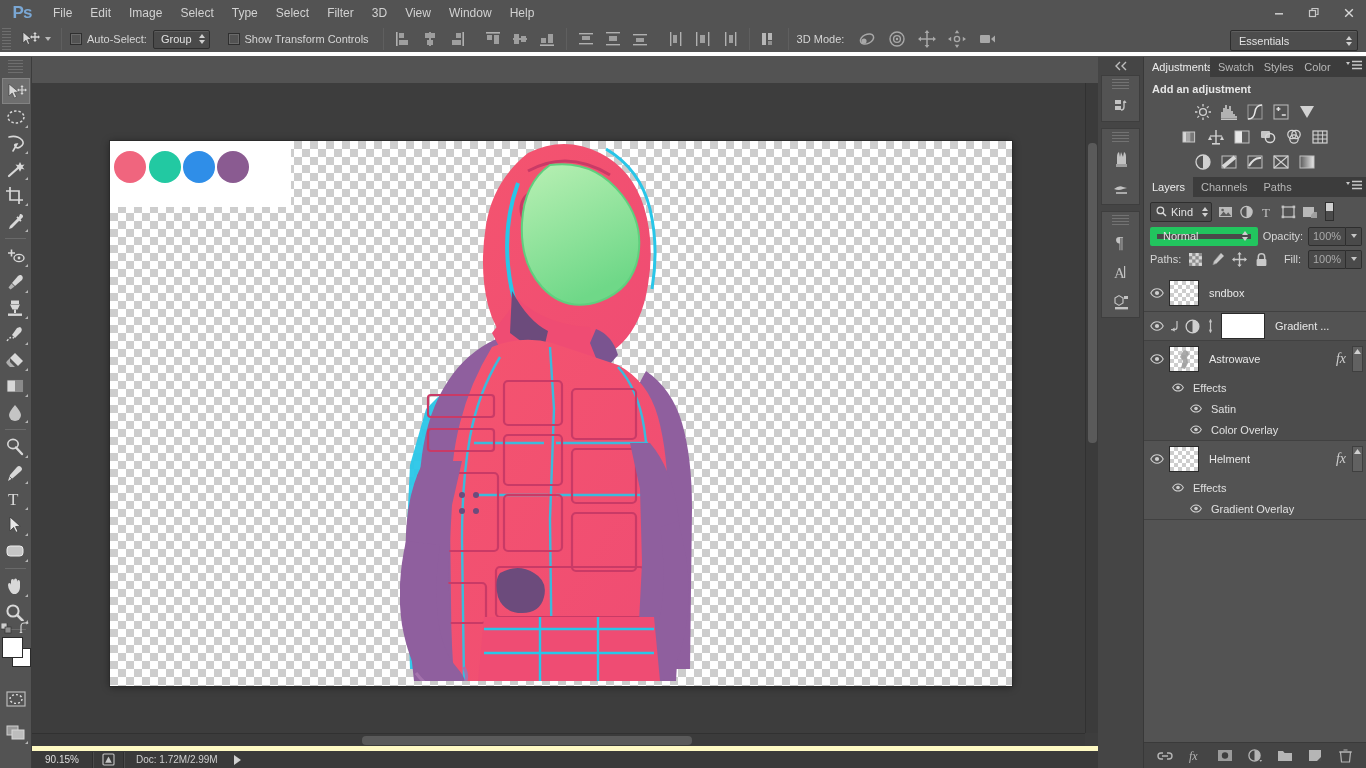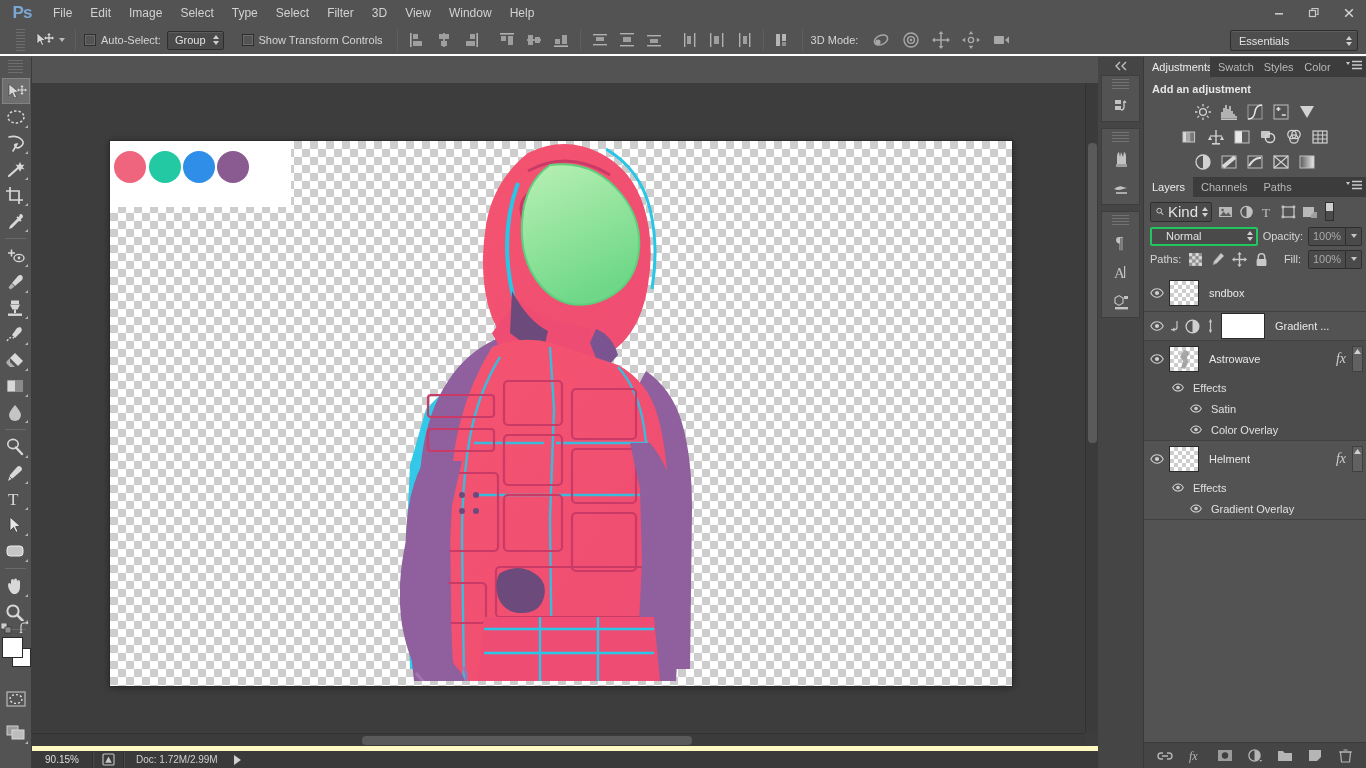--- a/index.html
+++ b/index.html
@@ -28,22 +28,22 @@
   }
   .win-controls { position:absolute; right:0; top:0; height:26px; display:flex; }
   .win-btn {
     width:35px; height:26px; display:flex; align-items:center; justify-content:center;
     color:#c8c8c8; font-size:12px;
   }
 
   
   .optionsbar {
     position:absolute; left:0; top:26px; width:1366px; height:30px;
-    background:#535353; border-bottom:2px solid #ffffff;
-    display:flex; align-items:center; padding-left:14px;
+    background:#535353; border-bottom:4px solid #ffffff;
+    display:flex; align-items:center; padding-left:0;
   }
   .grip { width:9px; height:22px; margin:0 3px 0 2px;
     background:repeating-linear-gradient(to bottom,#6e6e6e 0 1px,transparent 1px 3px);
   }
   .opt-tool {
     display:flex; align-items:center; height:24px; padding:0 2px; margin-left:4px;
   }
   .opt-tool svg { display:block; }
   .tri-down { width:0;height:0;border-left:3.5px solid transparent;border-right:3.5px solid transparent;border-top:4px solid #b9b9b9; margin-left:5px;}
   .sep { width:1px; height:22px; background:#434343; margin:0 8px; border-right:1px solid #5f5f5f;}
@@ -168,30 +168,30 @@
 
   .adjpanel { background:#535353; height:120px; padding:6px 0 0 0; }
   .adj-title { font-size:11px; font-weight:bold; color:#e6e6e6; padding:0 0 7px 8px; }
   .adj-row { display:flex; justify-content:center; gap:5px; margin-bottom:6px; }
   .adj-ic { width:21px; height:19px; display:flex; align-items:center; justify-content:center; }
 
   .layerspanel { background:#535353; position:absolute; top:120px; left:0; width:222px; height:591px; }
   .lyr-filter { display:flex; align-items:center; height:26px; padding:3px 4px 0 6px; gap:4px;}
   .kind-box {
     height:20px; background:#4a4a4a; border:1px solid #2e2e2e; border-radius:2px;
-    display:flex; align-items:center; padding:0 3px 0 5px; font-size:15px; color:#e2e2e2; gap:4px; width:62px;
+    display:flex; align-items:center; padding:0 3px 0 5px; font-size:11px; color:#e2e2e2; gap:4px; width:62px;
   }
   .kind-ic { width:19px;height:19px; display:flex; align-items:center; justify-content:center;}
   .onoff { width:9px; height:19px; margin-left:2px;
     background:linear-gradient(to bottom,#cfcfcf 0 50%, #4b4b4b 50% 100%); border:1px solid #2e2e2e;}
 
   .blend-row { display:flex; align-items:center; height:24px; padding:2px 4px 0 6px; gap:5px;}
   .blend-box {
-    height:19px; width:114px; background:#4a4a4a; border:2px solid #22c55e; border-radius:2px;
-    display:flex; align-items:center; justify-content:space-between; padding:0 3px 0 14px;
+    height:19px; width:114px; background:#4a4a4a; border:7px solid #22c55e; border-radius:2px;
+    display:flex; align-items:center; justify-content:space-between; padding:0 3px 0 6px;
     font-size:11px; color:#e2e2e2;
   }
   .opc-label { font-size:11px; color:#d6d6d6; }
   .num-box {
     height:19px; width:38px; background:#4a4a4a; border:1px solid #2e2e2e; border-radius:2px 0 0 2px;
     display:flex; align-items:center; justify-content:center; font-size:11px; color:#a9a9a9;
   }
   .num-arrow {
     height:19px; width:16px; background:#4a4a4a; border:1px solid #2e2e2e; border-left:none;
     border-radius:0 2px 2px 0; display:flex; align-items:center; justify-content:center;

